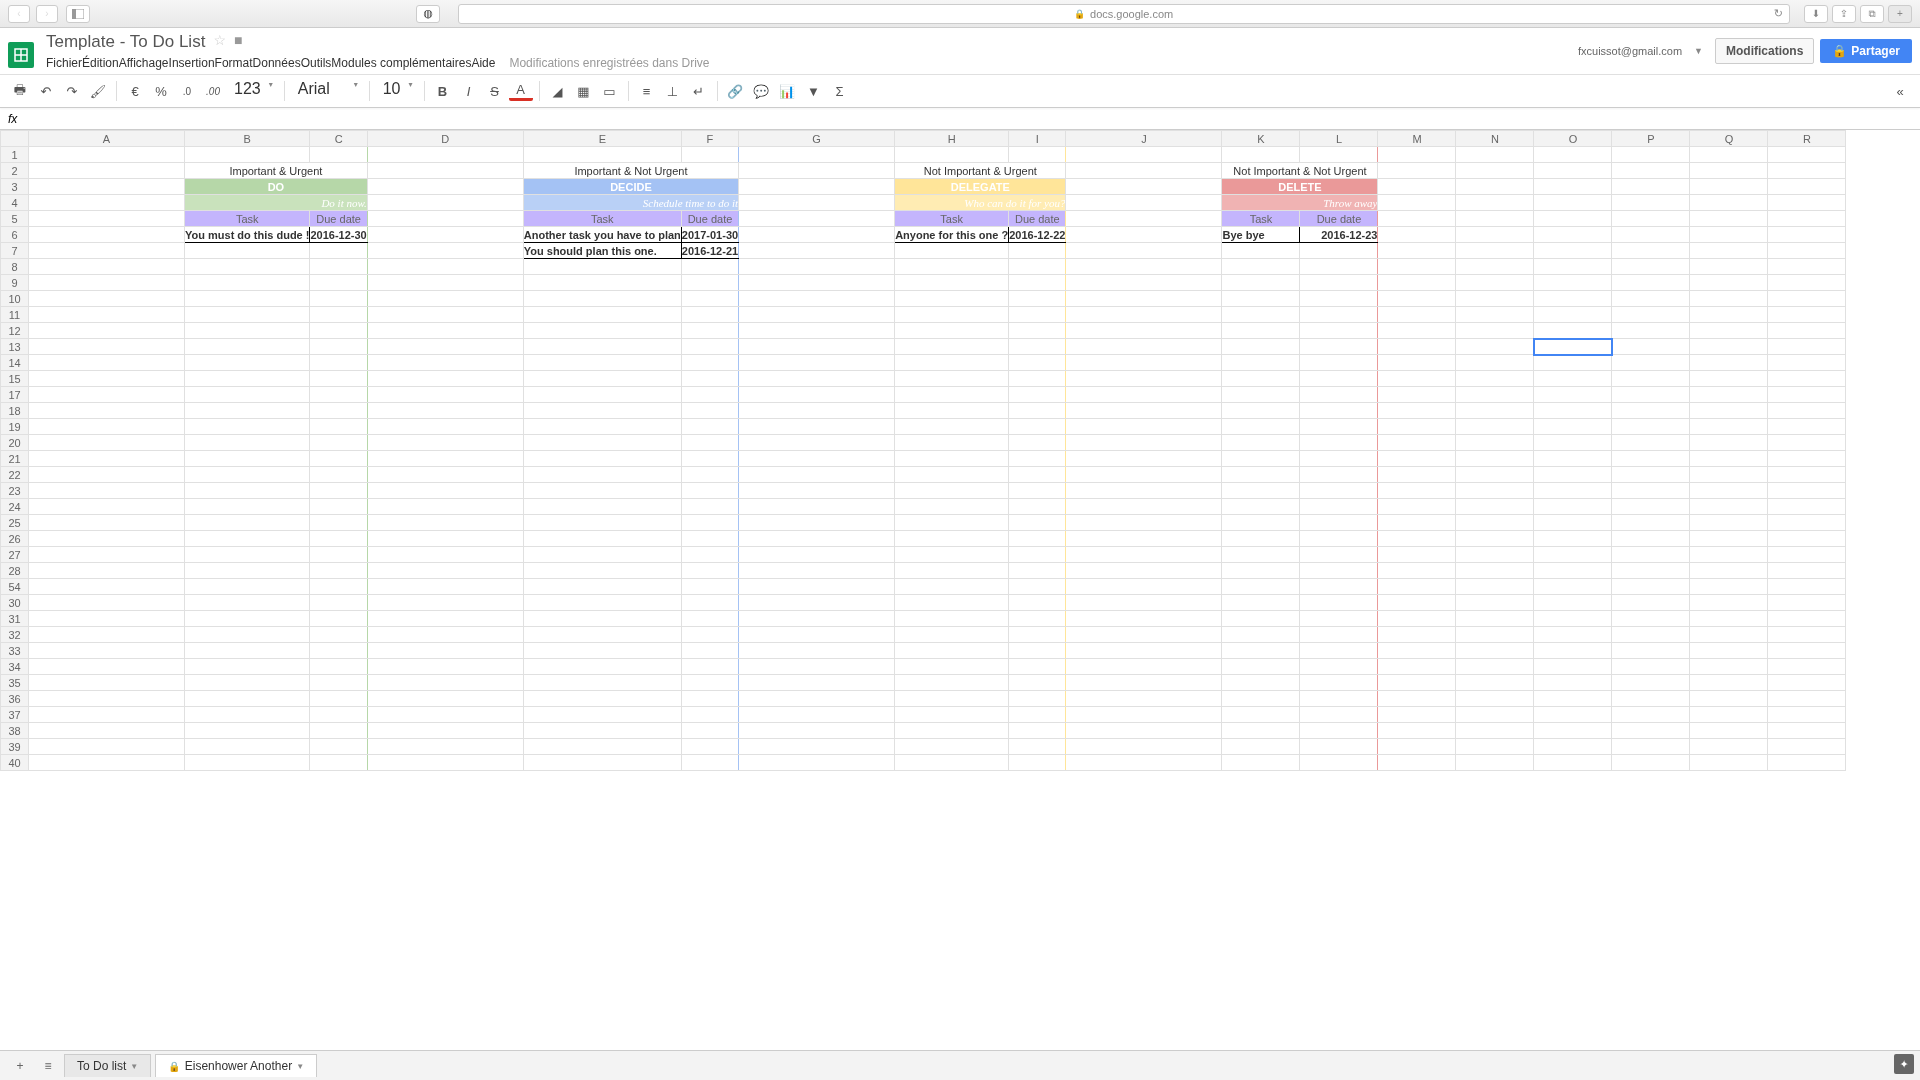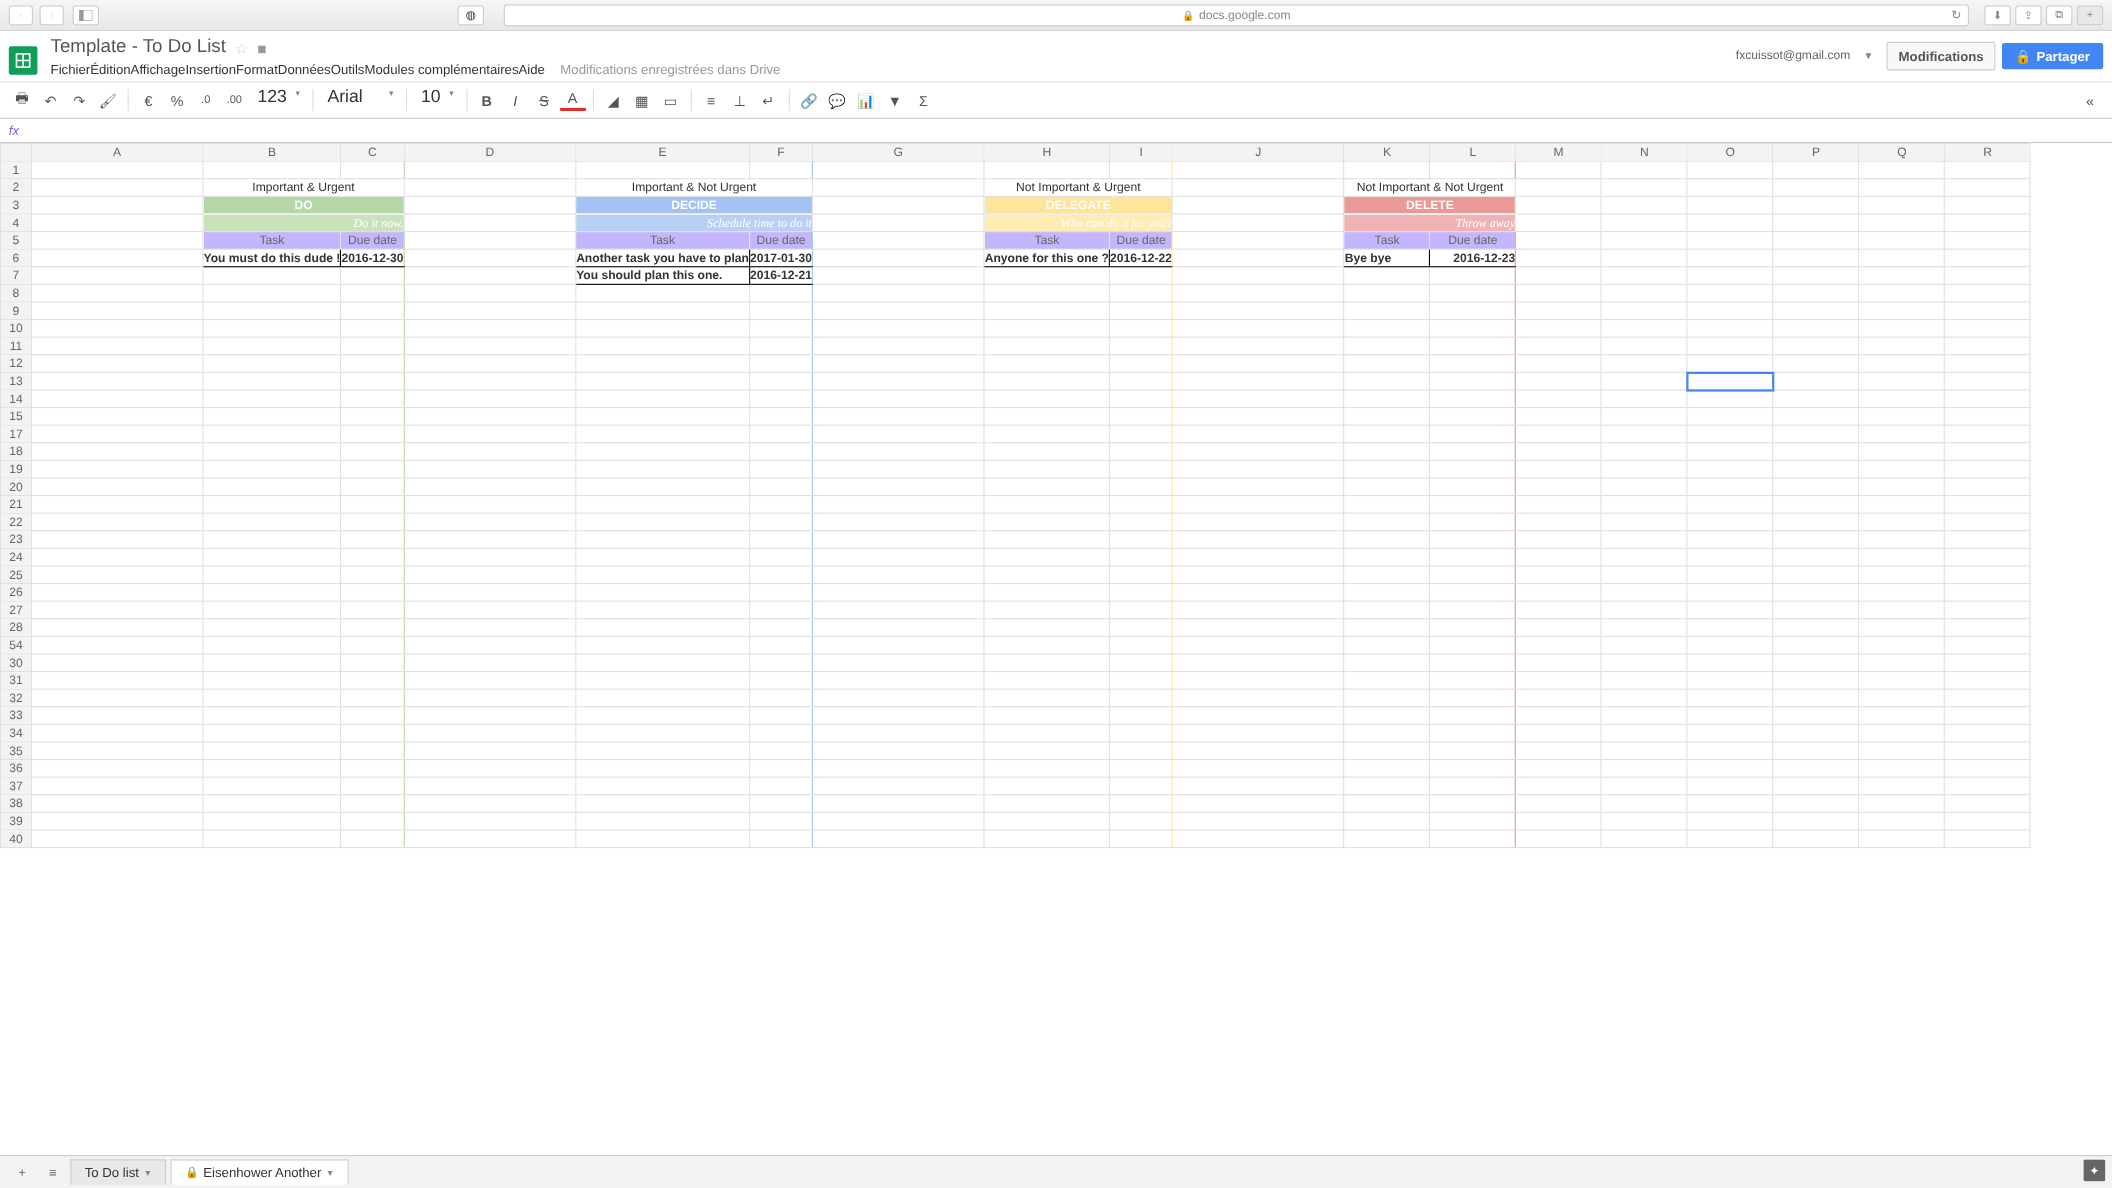--- a/index.html
+++ b/index.html
@@ -10,40 +10,40 @@
 .sidebar-btn{width:24px;height:18px;border:1px solid #ccc;border-radius:3px;background:#fff;margin-left:2px;display:flex;align-items:center;justify-content:center;}
 .url-bar{flex:1;height:20px;background:#fff;border:1px solid #ccc;border-radius:3px;margin:0 8px;display:flex;align-items:center;justify-content:center;font-size:11px;color:#888;position:relative;}
 .url-lock{font-size:9px;margin-right:4px;color:#888;}
 .url-refresh{position:absolute;right:6px;color:#888;}
 .reader-btn{width:24px;height:18px;border:1px solid #ccc;border-radius:3px;background:#fff;margin-right:4px;display:flex;align-items:center;justify-content:center;font-size:11px;}
 .br-right{display:flex;gap:4px;}
 .br-right .nav-btn{width:24px;}
 .app-header{height:46px;display:flex;align-items:center;padding:0 8px;border-bottom:0;}
 .logo{width:26px;height:26px;background:#0f9d58;border-radius:2px;margin-right:12px;display:flex;align-items:center;justify-content:center;color:#fff;font-size:14px;margin-top:8px;}
 .doc-title-area{flex:1;}
-.doc-title-row{display:flex;align-items:flex-end;gap:8px;}
+.doc-title-row{display:flex;align-items:flex-start;gap:8px;}
 .doc-title{font-size:17px;color:#555;font-weight:400;}
 .star-icon{color:#ccc;font-size:14px;}
 .folder-icon{color:#999;font-size:14px;}
 .menu-row{display:flex;margin-top:4px;font-size:12px;color:#333;}
 .menu-item{cursor:pointer;}
 .save-status{color:#999;margin-left:14px;}
 .user-email{font-size:11px;color:#666;margin-right:12px;}
 .comments-btn{padding:5px 10px;border:1px solid #ccc;border-radius:2px;font-size:12px;background:#f8f8f8;margin-right:6px;color:#555;font-weight:bold;}
 .share-btn{padding:5px 12px;background:#4285f4;color:#fff;border:none;border-radius:2px;font-size:12px;font-weight:bold;display:flex;align-items:center;gap:4px;}
 .toolbar{height:34px;border-top:1px solid #e0e0e0;border-bottom:1px solid #ccc;display:flex;align-items:center;padding:0 8px;gap:2px;box-shadow:0 1px 2px rgba(0,0,0,0.05);}
 .tb-btn{width:24px;height:24px;display:flex;align-items:center;justify-content:center;color:#555;font-size:13px;cursor:pointer;border-radius:2px;}
 .tb-sep{width:1px;height:20px;background:#ddd;margin:0 4px;}
 .tb-select{height:24px;border:1px solid transparent;padding:0 16px 0 6px;font-size:16px;color:#333;background:#fff;min-width:44px;position:relative;cursor:pointer;}
 .tb-select::after{content:"▾";position:absolute;right:4px;font-size:8px;color:#888;}
 .tb-font{min-width:72px;}
 .tb-size{min-width:30px;}
 .tb-spacer{flex:1;}
 .formula-bar{height:22px;border-bottom:1px solid #ccc;display:flex;align-items:center;padding:0 8px;}
-.fx{font-style:italic;color:#8b5cf6;font-size:12px;margin-right:20px;}
+.fx{font-style:italic;color:#000000;font-size:12px;margin-right:20px;}
 .formula-input{flex:1;height:18px;border:none;outline:none;font-size:12px;}
 .grid-container{position:relative;height:calc(100vh - 28px - 46px - 34px - 22px - 30px);overflow:auto;}
 .sheet{border-collapse:collapse;table-layout:fixed;}
 .sheet th,.sheet td{border:1px solid #e0e0e0;font-size:11px;height:16px;padding:0;}
 .col-head{background:#f3f3f3;text-align:center;font-weight:normal;color:#666;position:sticky;top:0;height:18px;}
 .row-head{background:#f3f3f3;text-align:center;font-weight:normal;color:#666;width:28px;position:sticky;left:0;height:16px;}
 .corner{background:#f3f3f3;width:28px;position:sticky;left:0;top:0;z-index:2;}
 .cell{padding:1px 3px;overflow:hidden;white-space:nowrap;text-overflow:clip;vertical-align:middle;}
 .quad-title{text-align:center;font-size:13px;background:#fff;}
 .quad-action{text-align:center;color:#fff;font-weight:bold;font-size:11px;}
@@ -134,21 +134,21 @@
 
 <div class="toolbar">
   <div class="tb-btn">🖶</div>
   <div class="tb-btn">↶</div>
   <div class="tb-btn">↷</div>
   <div class="tb-btn">🖌</div>
   <div class="tb-sep"></div>
   <div class="tb-btn">€</div>
   <div class="tb-btn">%</div>
   <div class="tb-btn" style="font-size:10px;">.0</div>
-  <div class="tb-btn" style="font-size:10px;">.00</div>
+  <div class="tb-btn" style="font-size:10px;font-style:italic;">.00</div>
   <div class="tb-select">123</div>
   <div class="tb-sep"></div>
   <div class="tb-select tb-font">Arial</div>
   <div class="tb-sep"></div>
   <div class="tb-select tb-size">10</div>
   <div class="tb-sep"></div>
   <div class="tb-btn">
       <b>B</b>
     </div>
   <div class="tb-btn">

